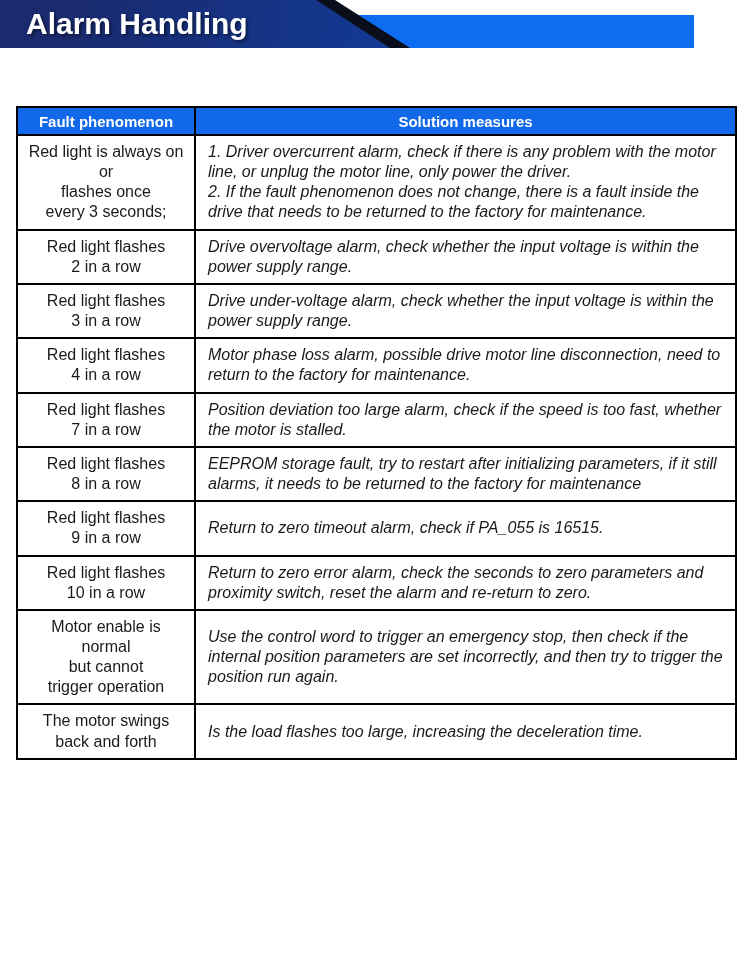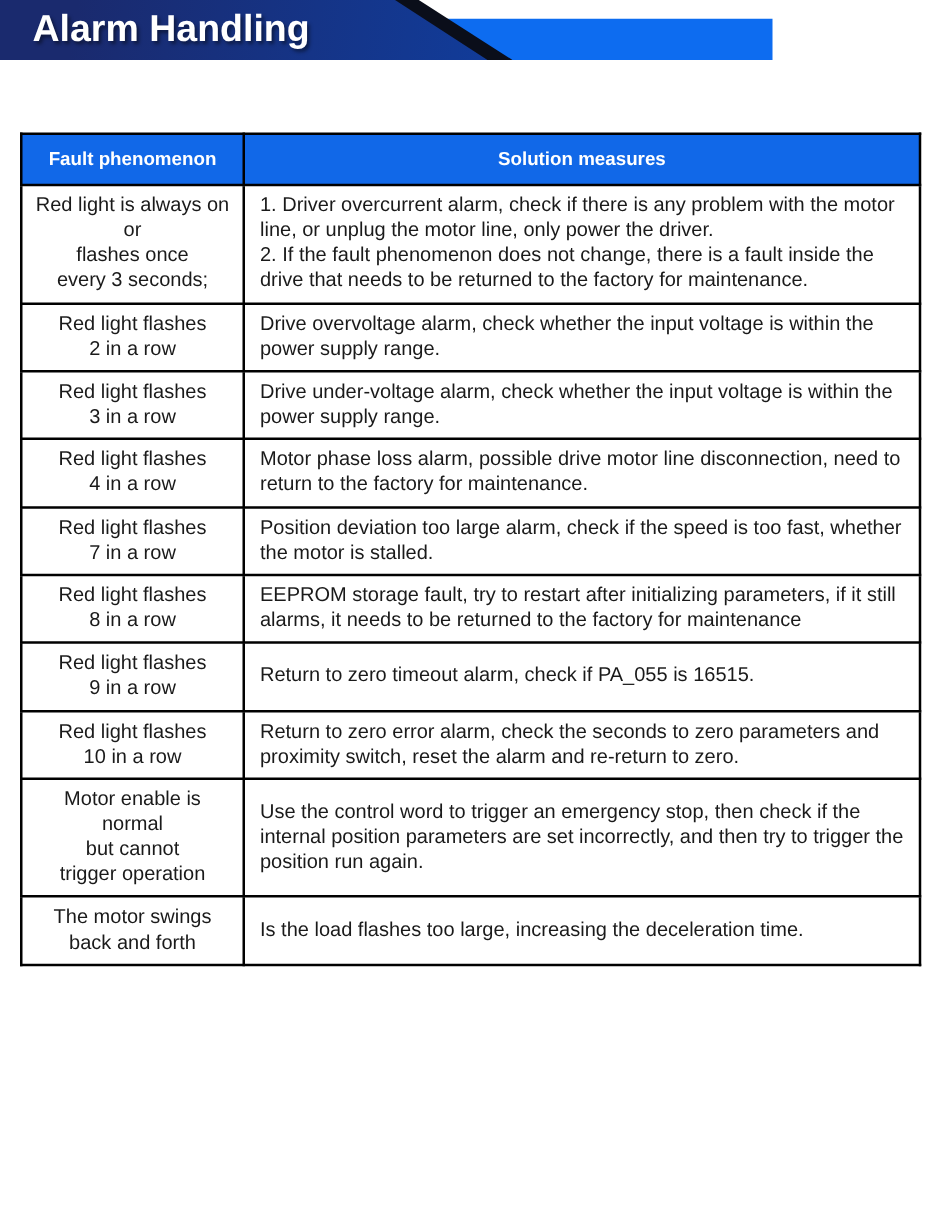--- a/index.html
+++ b/index.html
@@ -17,21 +17,21 @@
   body{
     width:750px;height:979px;
     font-family:"Liberation Sans",sans-serif;
     color:var(--text-color);
     position:relative;
     overflow:hidden;
   }
   
   .banner{
     position:relative;
-    width:618px;height:48px;
+    width:694px;height:48px;
   }
   .banner-band{
     position:absolute;left:0;top:15px;width:100%;height:33px;
     background:var(--banner-blue);
   }
   .banner-accent{
     position:absolute;left:0;top:0;width:100%;height:48px;
     background:var(--accent-black);
     clip-path:polygon(0 0,335px 0,410px 100%,0 100%);
   }
@@ -66,38 +66,39 @@
   }
   .alarm-table col.c1{width:178px;}
   .alarm-table col.c2{width:541px;}
   .alarm-table th,.alarm-table td{
     border:2px solid var(--border-color);
   }
   .alarm-table th{
     background:var(--header-blue);
     color:var(--header-text);
     font-size:15px;font-weight:700;
-    height:41px;
+    height:28px;
     padding:4px 6px;
     text-align:center;
   }
   .alarm-table td{
     font-size:16px;
     line-height:1.26;
     vertical-align:middle;
     white-space:pre-line;
     padding:6px 10px;
   }
   td.fault-cell{
     text-align:center;
   }
   td.solution-cell{
     text-align:left;
     padding-left:12px;
     padding-right:10px;
+    font-style:italic;
   }
 </style>
 </head>
 <body>
 
 <header class="banner">
   <div class="banner-band"></div>
   <div class="banner-accent"></div>
   <div class="banner-dark"></div>
   <h1 class="banner-title">Alarm Handling</h1>

